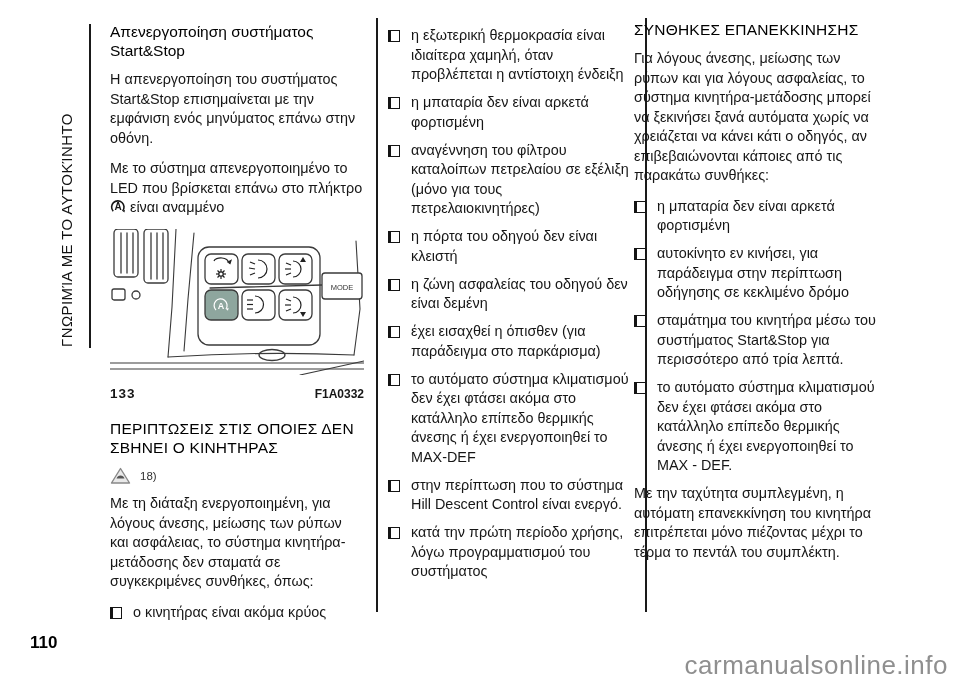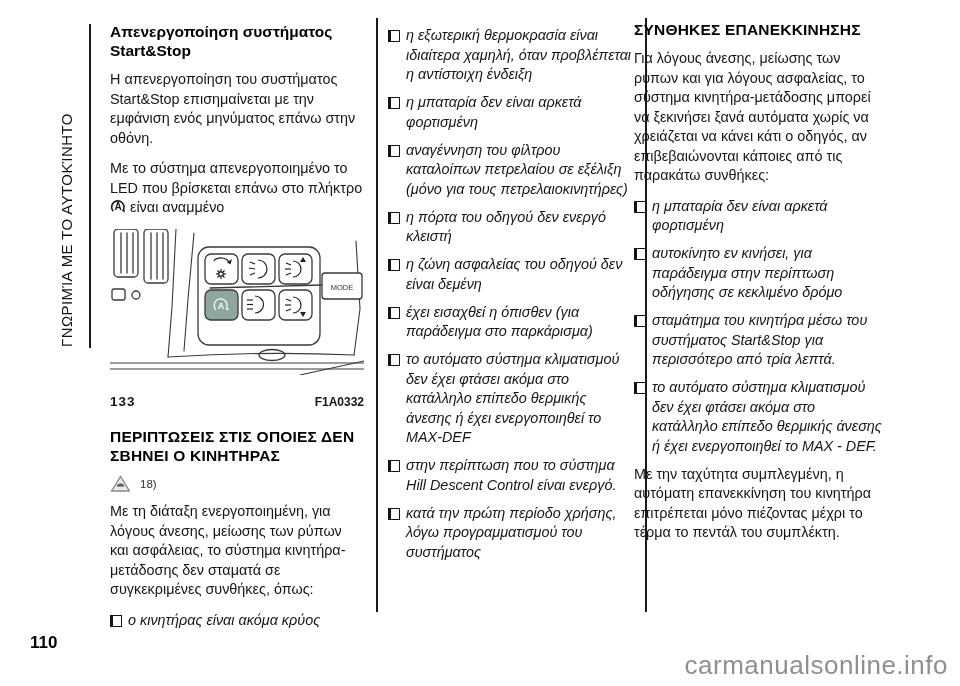--- a/index.html
+++ b/index.html
@@ -15,32 +15,32 @@
   .watermark{position:absolute;right:12px;top:650px;font-size:26px;color:#8f8f8f;letter-spacing:.5px;}
 
   
   .col{position:absolute;top:0;font-size:14.4px;line-height:19.5px;}
   #col1{left:110px;top:22px;width:254px;}
   #col2{left:388px;top:26px;width:246px;}
   #col3{left:634px;top:20px;width:250px;}
   .vrule{position:absolute;width:2px;background:#1a1a1a;top:18px;height:594px;}
   #vrule1{left:376px;} #vrule2{left:645px;}
 
-  h2.sec{margin:0 0 10px 0;font-size:15.5px;line-height:19px;font-weight:bold;color:#000;}
+  h2.sec{margin:0 0 10px 0;font-size:15.5px;line-height:19px;font-weight:normal;color:#000;}
   h2.caps{text-transform:none;font-size:15.5px;letter-spacing:.2px;}
   .col p{margin:0 0 11px 0;}
   ul.blt{list-style:none;margin:0;padding:0;}
-  ul.blt li{display:flex;gap:6px;margin:0 0 8.5px 0;font-style:italic;}
+  ul.blt li{display:flex;gap:11px;margin:0 0 8.5px 0;}
   .bx{flex:0 0 auto;width:8px;height:10px;border:1.6px solid #141414;border-left-width:3.6px;
       margin-top:4px;background:#fff;}
   .inline-icon{display:inline-block;vertical-align:-2px;}
 
   
   .figure{margin:6px 0 14px 0;}
-  .figcap{display:flex;justify-content:space-between;align-items:baseline;margin-top:12px;}
+  .figcap{display:flex;justify-content:space-between;align-items:baseline;margin-top:4px;}
   .fignum{font-size:13.5px;font-weight:bold;letter-spacing:1px;}
   .figcode{font-size:12px;font-weight:bold;}
   .noteline{display:flex;align-items:center;gap:9px;margin:2px 0 8px 0;font-size:11.5px;color:#333;}
 </style>
 </head>
 <body>
 
 <div id="page">
 
   <div class="side-label">ΓΝΩΡΙΜΊΑ ΜΕ ΤΟ ΑΥΤΟΚΊΝΗΤΟ</div>
@@ -181,21 +181,21 @@
       <li>
           <span class="bx"></span>
           <span>η μπαταρία δεν είναι αρκετά φορτισμένη</span>
         </li>
       <li>
           <span class="bx"></span>
           <span>αναγέννηση του φίλτρου καταλοίπων πετρελαίου σε εξέλιξη (μόνο για τους πετρελαιοκινητήρες)</span>
         </li>
       <li>
           <span class="bx"></span>
-          <span>η πόρτα του οδηγού δεν ενεργό κλειστή</span>
+          <span>η πόρτα του οδηγού δεν είναι κλειστή</span>
         </li>
       <li>
           <span class="bx"></span>
           <span>η ζώνη ασφαλείας του οδηγού δεν είναι δεμένη</span>
         </li>
       <li>
           <span class="bx"></span>
           <span>έχει εισαχθεί η όπισθεν (για παράδειγμα στο παρκάρισμα)</span>
         </li>
       <li>

